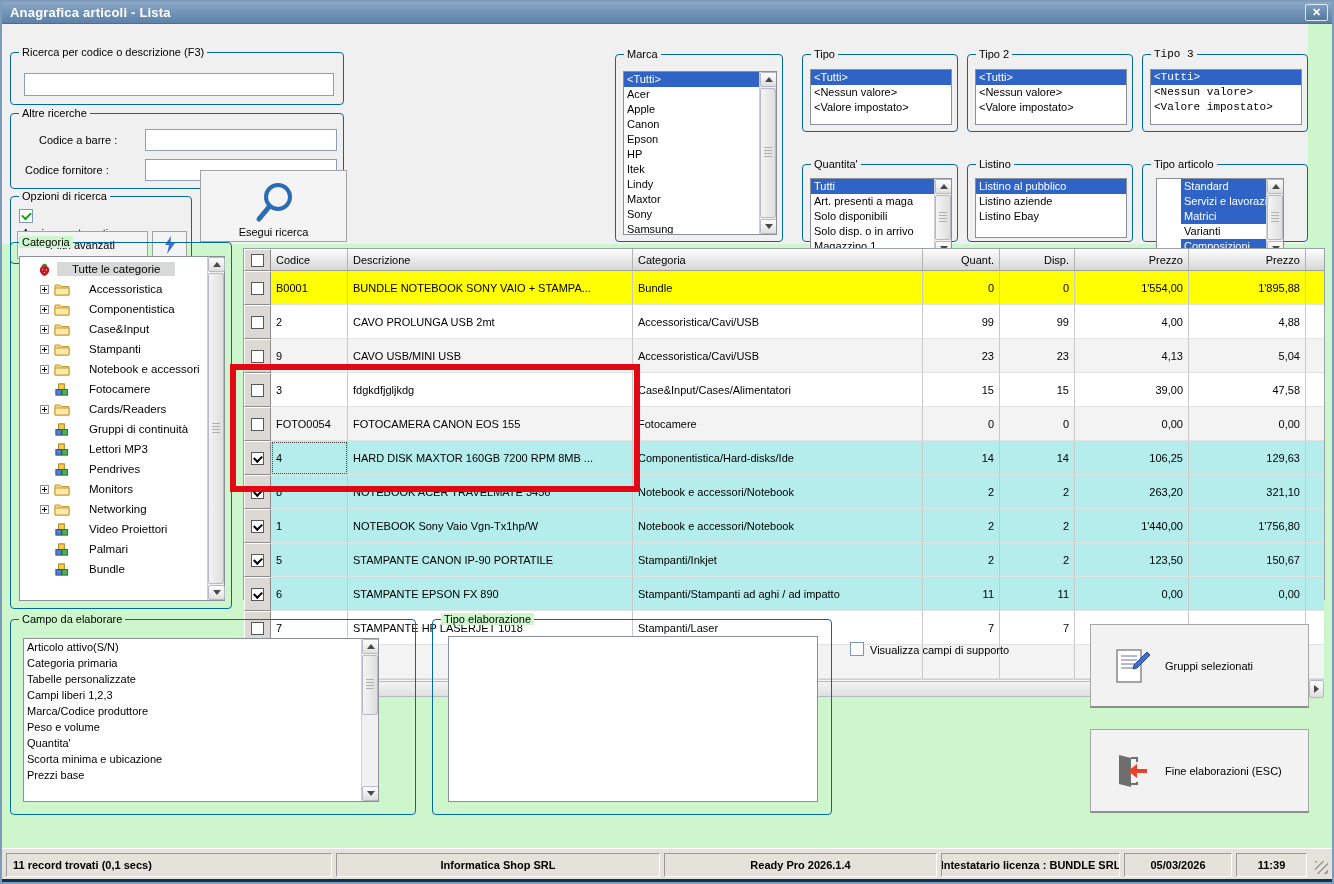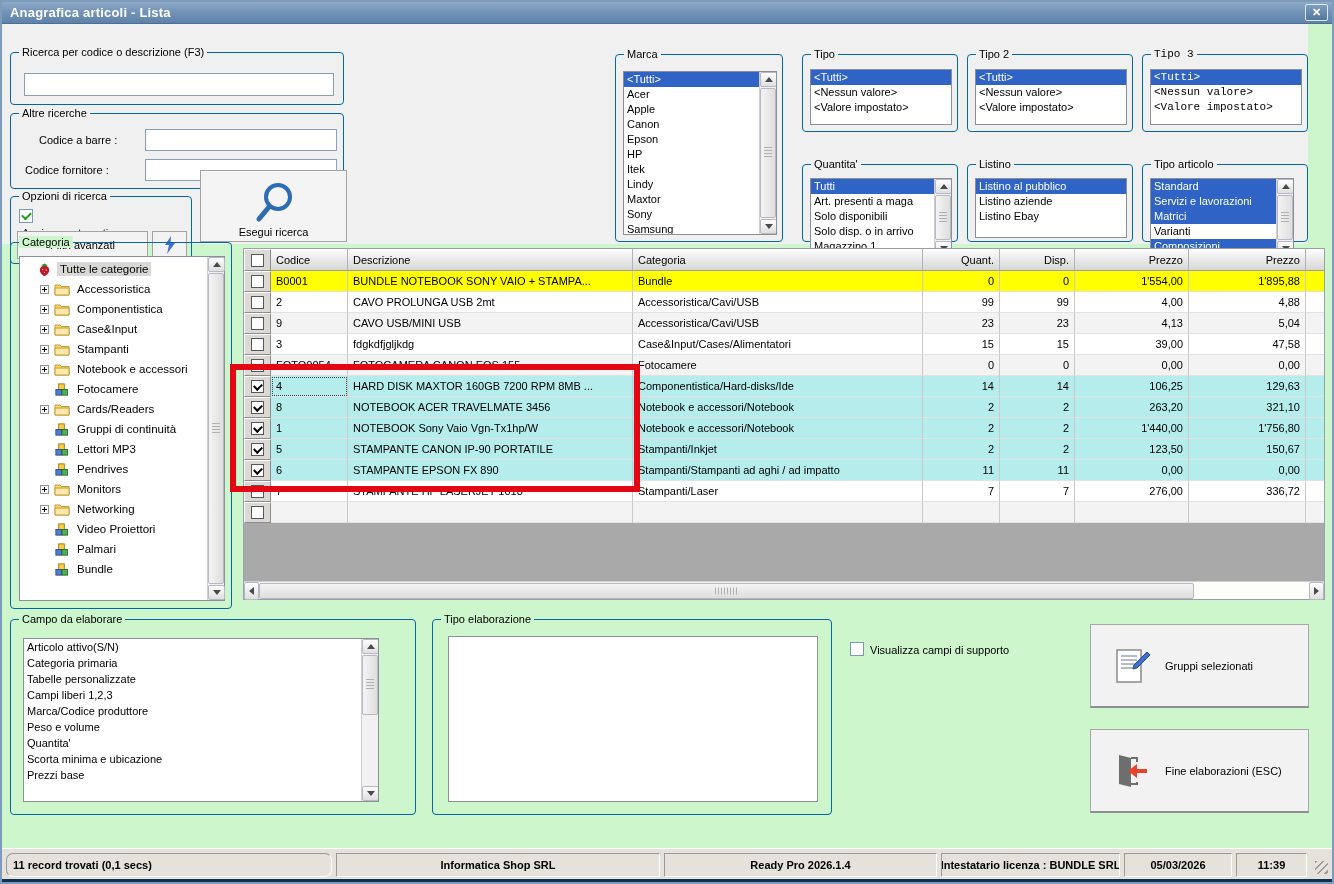--- a/index.html
+++ b/index.html
@@ -66,31 +66,31 @@
   .titem{height:20px; display:flex; align-items:center; font-size:11.5px; white-space:nowrap; overflow:hidden; cursor:pointer; padding-left:20px;}
   .titem.root{padding-left:3px;}
   .titem .expander{width:9px; height:9px; border:1px solid #919191; background:#fff; position:relative; margin-right:5px; visibility:hidden; flex:none;}
   .titem.folder .expander{visibility:visible;}
   .titem .expander::before{content:""; position:absolute; left:1px; top:3px; width:5px; height:1px; background:#000;}
   .titem .expander::after{content:""; position:absolute; left:3px; top:1px; width:1px; height:5px; background:#000;}
   .ticon{display:none; width:16px; height:15px; margin-right:4px; flex:none;}
   .titem.root .i-straw{display:inline-block;}
   .titem.folder .i-folder{display:inline-block;}
   .titem.leaf .i-cubes{display:inline-block;}
-  .tlabel{padding:1px 3px;text-align:center;}
+  .tlabel{padding:1px 15px;text-align:center;}
   .tlabel.selected{background:#d8d8d8;}
 
   
   .grid{position:absolute; left:241px; top:246px; width:1082px; height:352px; background:#fff; border:1px solid #9aa0a8; display:flex; flex-direction:column;}
   .ghead{height:22px; display:flex; flex:none;}
   .hcell{background:linear-gradient(180deg,#fefefe,#e6e6e6 60%,#d7d7d7); border-right:1px solid #b3b3b3; border-bottom:1px solid #9f9f9f;
          font-size:11px; display:flex; align-items:center; padding:0 5px; white-space:nowrap; overflow:hidden;}
   .hcell.num{justify-content:flex-end;}
   .grows{flex:none;}
-  .trow{height:21px; display:flex; font-size:11px; background:#fff;}
+  .trow{height:34px; display:flex; font-size:11px; background:#fff;}
   .trow.alt{background:#f3f3f3;}
   .trow.yellow{background:#ffff00;}
   .trow.cyan{background:#b5ecec;}
   .tcell{border-right:1px solid #c9c9c9; border-bottom:1px solid #e2e2e2; padding:0 5px; display:flex; align-items:center; white-space:nowrap; overflow:hidden;}
   .tcell.num{justify-content:flex-end;}
   .tcell.focus{outline:1px dotted #444; outline-offset:-2px;}
   .c-cb{width:27px; flex:none; background:#dcd9d4; border:1px solid; border-color:#fff #8d8d8d #8d8d8d #fff; display:flex; align-items:center; justify-content:center;}
   .cbx{width:13px; height:13px; background:#fff; border:1px solid #55585c; position:relative;}
   .cbx.checked::after{content:""; position:absolute; left:2px; top:2px; width:6px; height:4px;
       border-left:2px solid #000; border-bottom:2px solid #000; transform:rotate(-45deg);}
@@ -281,21 +281,21 @@
 
       <div class="litem selected"><span>Listino al pubblico</span></div>
           <div class="litem"><span>Listino aziende</span></div>
           <div class="litem"><span>Listino Ebay</span></div>
         </div>
     </div>
   </div>
 
   <div class="gbox on-gray" style="left:1140px; top:162px; width:166px; height:78px;">
     <span class="glabel">Tipo articolo</span>
-    <div class="listbox" style="left:7px; top:13px; width:144px; height:79px;">
+    <div class="listbox" style="left:13px; top:13px; width:128px; height:79px;padding-left:24px;">
       <div class="litems">
 
       <div class="litem selected"><span>Standard</span></div>
           <div class="litem selected"><span>Servizi e lavorazioni</span></div>
           <div class="litem selected"><span>Matrici</span></div>
           <div class="litem"><span>Varianti</span></div>
           <div class="litem selected"><span>Composizioni</span></div>
         </div>
       <div class="vscroll">
         <span class="sbtn">
@@ -795,21 +795,21 @@
     <svg width="38" height="40" viewBox="0 0 38 40">
       <path d="M6 4 L18 7 L18 36 L6 33 Z" fill="#6e6e6e"></path>
       <path d="M18 7 L24 7 L24 11 M24 31 L24 33 L18 33" fill="none" stroke="#6e6e6e" stroke-width="2"></path>
       <line x1="34" y1="20" x2="22" y2="20" stroke="#e8432a" stroke-width="4"></line>
       <polygon points="24,13 24,27 15,20" fill="#e8432a"></polygon>
     </svg>
     <span>Fine elaborazioni (ESC)</span>
   </button>
 
   <div class="statusbar">
-    <span class="scell left" style="left:4px; width:326px;border-radius:7px;">11 record trovati (0,1 secs)</span>
+    <span class="scell left" style="left:4px; width:326px;">11 record trovati (0,1 secs)</span>
     <span class="scell" style="left:334px; width:324px;text-align:right;">Informatica Shop SRL</span>
     <span class="scell" style="left:662px; width:273px;">Ready Pro 2026.1.4</span>
     <span class="scell" style="left:939px; width:179px;">Intestatario licenza : BUNDLE SRL</span>
     <span class="scell" style="left:1122px; width:108px;">05/03/2026</span>
     <span class="scell" style="left:1234px; width:71px;">11:39</span>
     <span class="sgrip"></span>
   </div>
 
 </div>
 

